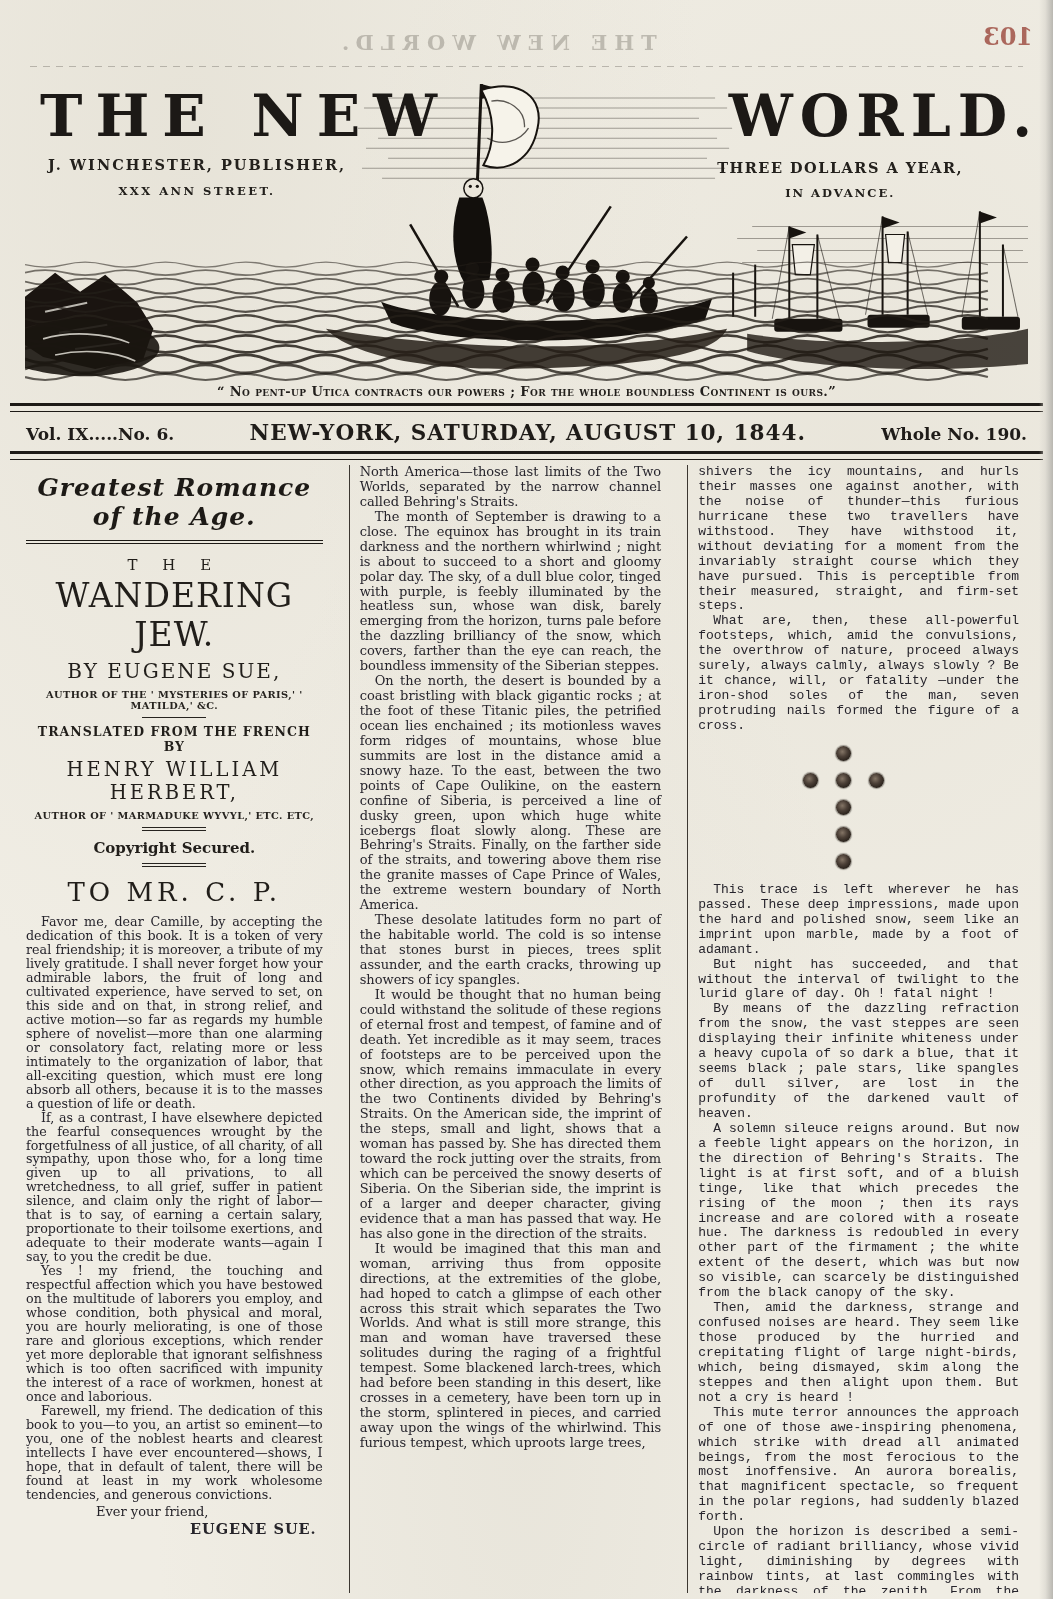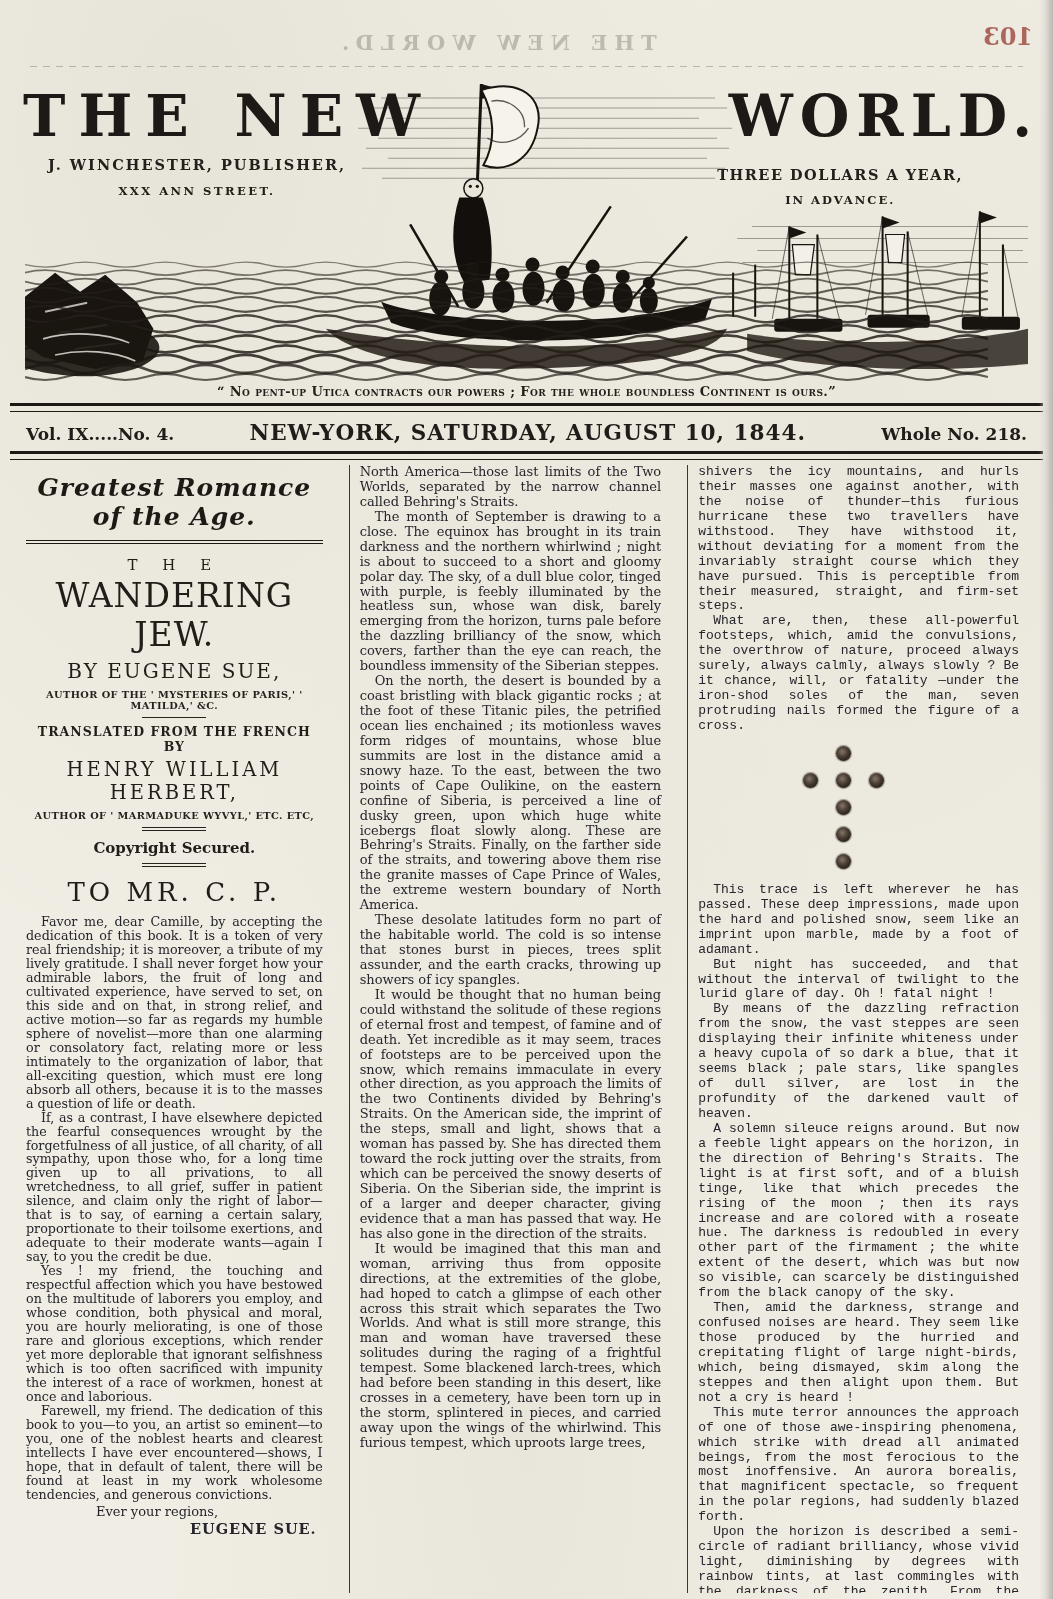--- a/index.html
+++ b/index.html
@@ -21,26 +21,26 @@
     color:rgba(125,120,110,.42);font-size:21px;letter-spacing:7px;font-weight:bold;}
   .bleed-pagenum{position:absolute;right:20px;top:22px;transform:scaleX(-1);
     color:rgba(146,52,40,.72);font-size:24px;font-weight:bold;}
   .bleed-rule{position:absolute;left:30px;right:30px;top:66px;height:1px;
     background:repeating-linear-gradient(to right,rgba(90,85,78,.35) 0 7px,transparent 7px 13px);}
   
   .masthead{position:relative;height:306px;}
   .engraving{position:absolute;left:25px;top:0;width:1003px;height:306px;}
   .mast-title{position:absolute;top:6px;margin:0;font-weight:bold;color:#1c1916;
     font-size:57px;letter-spacing:13px;z-index:2;}
-  .mast-title.left{left:23px;}
+  .mast-title.left{left:40px;}
   .mast-title.right{right:14px;letter-spacing:7px;}
   .pub-block{position:absolute;left:48px;top:80px;z-index:2;color:#23201c;}
   .pub-line1{font-size:14.5px;letter-spacing:2px;font-weight:bold;}
   .pub-line2{font-size:11.5px;letter-spacing:2.5px;font-weight:bold;text-align:center;margin-top:11px;}
-  .price-block{position:absolute;right:90px;top:90px;z-index:2;text-align:center;color:#23201c;}
+  .price-block{position:absolute;right:90px;top:83px;z-index:2;text-align:center;color:#23201c;}
   .price-line1{font-size:14.5px;letter-spacing:1.5px;font-weight:bold;}
   .price-line2{font-size:11.5px;letter-spacing:2px;font-weight:bold;margin-top:10px;}
   
   .motto{text-align:center;font-variant:small-caps;font-weight:bold;font-size:13px;
     letter-spacing:.4px;color:#221f1c;margin:2px 30px 4px;}
   .rule-double{height:5px;margin:0 10px;border-top:3px solid #1d1a16;border-bottom:1px solid #1d1a16;}
   .dateline{display:flex;justify-content:space-between;align-items:baseline;
     padding:8px 26px 6px;color:#1f1c19;}
   .dl-vol,.dl-whole{font-size:17px;font-weight:600;}
   .dl-date{font-size:21.5px;font-weight:600;letter-spacing:1px;}
@@ -213,23 +213,23 @@
     <div class="price-block">
       <div class="price-line1">THREE DOLLARS A YEAR,</div>
       <div class="price-line2">IN ADVANCE.</div>
     </div>
   </header>
 
   <div class="motto">“ No pent-up Utica contracts our powers ; For the whole boundless Continent is ours.”</div>
   <div class="rule-double"></div>
 
   <div class="dateline">
-    <span class="dl-vol">Vol. IX.....No. 4.</span>
+    <span class="dl-vol">Vol. IX.....No. 6.</span>
     <span class="dl-date">NEW-YORK, SATURDAY, AUGUST 10, 1844.</span>
-    <span class="dl-whole">Whole No. 218.</span>
+    <span class="dl-whole">Whole No. 190.</span>
   </div>
   <div class="rule-double"></div>
 
   <main class="columns">
 
     <section class="col col1">
       <div class="banner">
         <span>Greatest Romance of the Age.</span>
       </div>
       <div class="h-the">T H E</div>
@@ -243,21 +243,21 @@
       <div class="hr-short dbl"></div>
       <div class="h-copy">Copyright Secured.</div>
       <div class="hr-short dbl"></div>
       <div class="h-tomr">TO MR. C. P.</div>
       <div class="dedication">
           <p class="body-p">Favor me, dear Camille, by accepting the dedication of this book.  It is a token of very real friendship; it is moreover, a tribute of my lively gratitude. I shall never forget how your admirable labors, the fruit of long and cultivated experience, have served to set, on this side and on that, in strong relief, and active motion—so far as regards my humble sphere of novelist—more than one alarming or consolatory fact,  relating more or less intimately to the organization of labor, that all-exciting question, which must ere long  absorb all others, because it is to the masses a question of life or death.</p>
           <p class="body-p">If, as a contrast, I have elsewhere depicted the fearful consequences wrought by the forgetfulness of all justice, of all charity, of all sympathy, upon those who, for a long time given up to all privations, to all wretchedness, to all grief, suffer in patient silence, and claim only the right of labor—that is to say, of earning a certain salary, proportionate to their toilsome exertions, and adequate to their moderate wants—again I say, to you the credit be due.</p>
           <p class="body-p">Yes ! my friend, the touching and respectful affection which you have bestowed on the multitude of laborers you employ, and whose condition, both physical and moral, you are hourly meliorating, is one of those rare and glorious exceptions, which render yet more deplorable that ignorant selfishness which is too often sacrificed with impunity the interest of a race of workmen, honest at once and laborious.</p>
           <p class="body-p">Farewell, my friend.  The dedication of this book to you—to you, an artist so eminent—to you, one of the noblest hearts and clearest intellects I have ever encountered—shows, I hope, that in default of talent, there will be found at least in my work wholesome tendencies, and generous convictions.</p>
         </div>
-      <div class="closing-line">Ever your regions,</div>
+      <div class="closing-line">Ever your friend,</div>
       <div class="signature">EUGENE SUE.</div>
 
     </section>
 
     <section class="col col2">
         <p class="body-p">North America—those last limits of the Two Worlds, separated by the narrow channel called Behring's Straits.</p>
         <p class="body-p">The month of September is drawing to a close.  The equinox has brought in its train darkness and the northern whirlwind ; night is about to succeed to a short and gloomy polar day.  The sky, of a dull blue color, tinged with purple, is feebly illuminated by the heatless sun, whose wan disk, barely emerging from the horizon, turns pale before the dazzling brilliancy of the snow, which covers, farther than the eye can reach, the boundless immensity of the Siberian steppes.</p>
         <p class="body-p">On the north, the desert is bounded by a coast bristling with black gigantic rocks ; at the foot of these Titanic piles, the petrified ocean lies enchained ; its motionless waves form ridges of mountains, whose blue summits are lost in the distance amid a snowy haze. To the east, between the two points of Cape Oulikine, on the eastern confine of Siberia, is perceived a line of dusky green, upon which huge white icebergs float slowly along.  These are Behring's Straits.  Finally, on the farther side of the straits, and towering above them rise the granite masses of Cape Prince of Wales, the extreme western boundary of North America.</p>
         <p class="body-p">These desolate latitudes form no part of the habitable world.  The cold is so intense that stones burst in pieces, trees split assunder, and the earth cracks, throwing up showers of icy spangles.</p>
         <p class="body-p">It would be thought that no human being could withstand the solitude of these regions of eternal frost and tempest, of famine and of death.  Yet incredible as it may seem, traces of footsteps are to be perceived upon the snow, which remains immaculate in every other direction, as you approach the limits of the two Continents divided by Behring's Straits.  On the American side, the imprint of the steps, small and light, shows that a woman has passed by. She has directed them toward the rock jutting over the straits, from which can be perceived the snowy deserts of Siberia.  On the Siberian side, the imprint is of a larger and deeper character, giving evidence that a man has passed that way.  He has also gone in the direction of the straits.</p>

